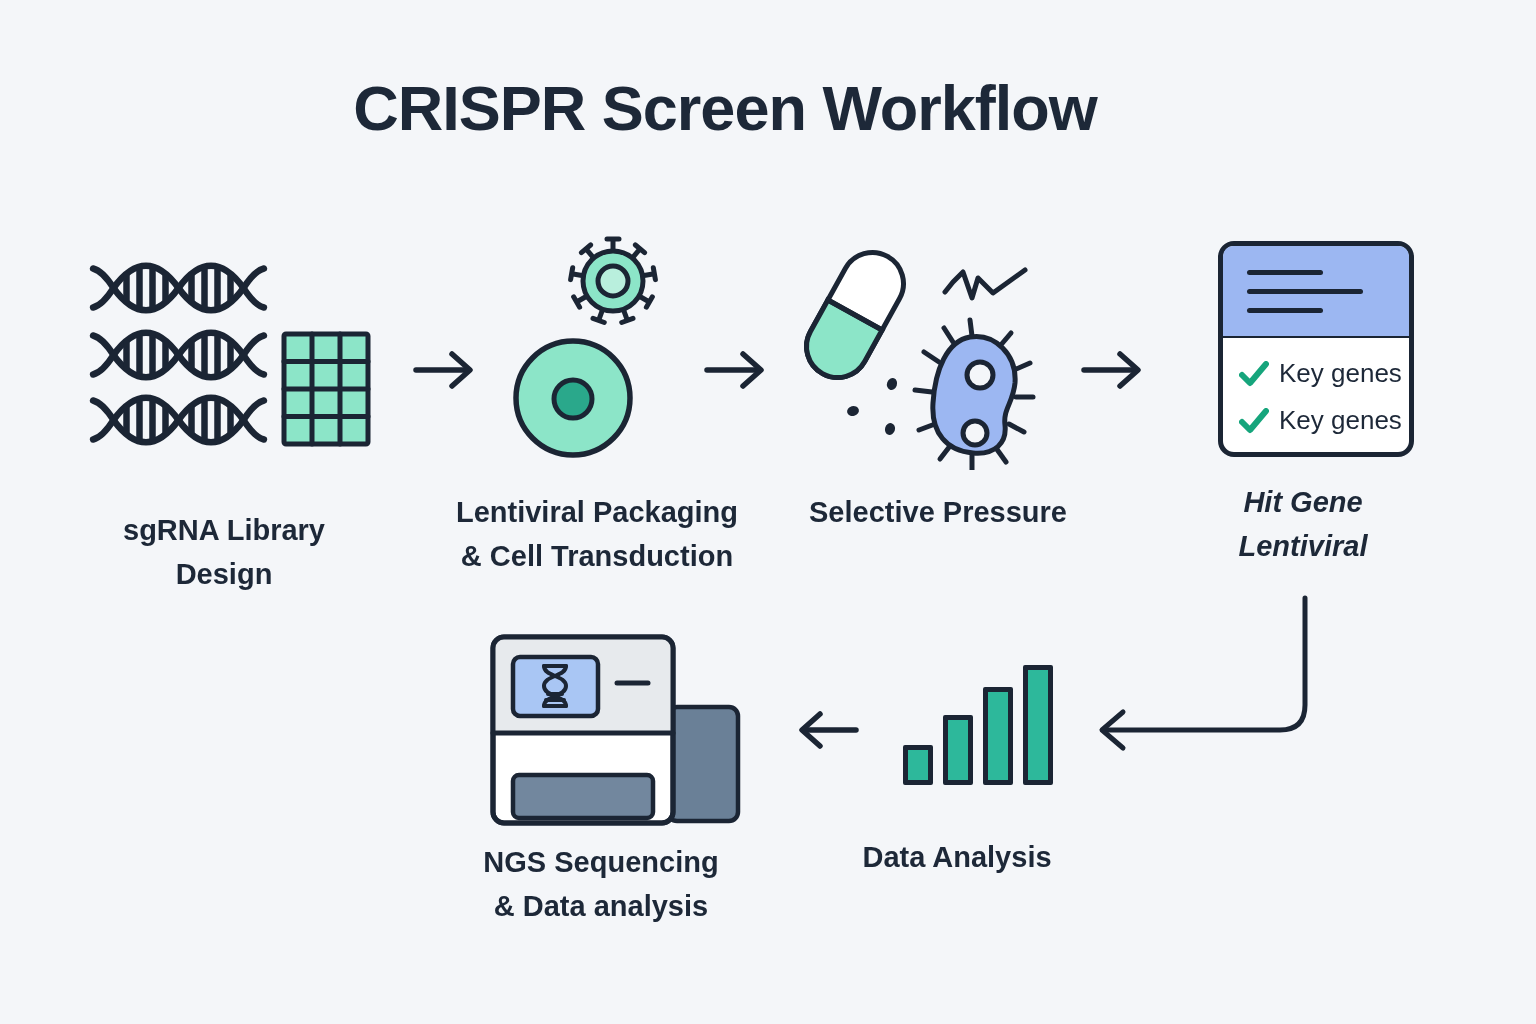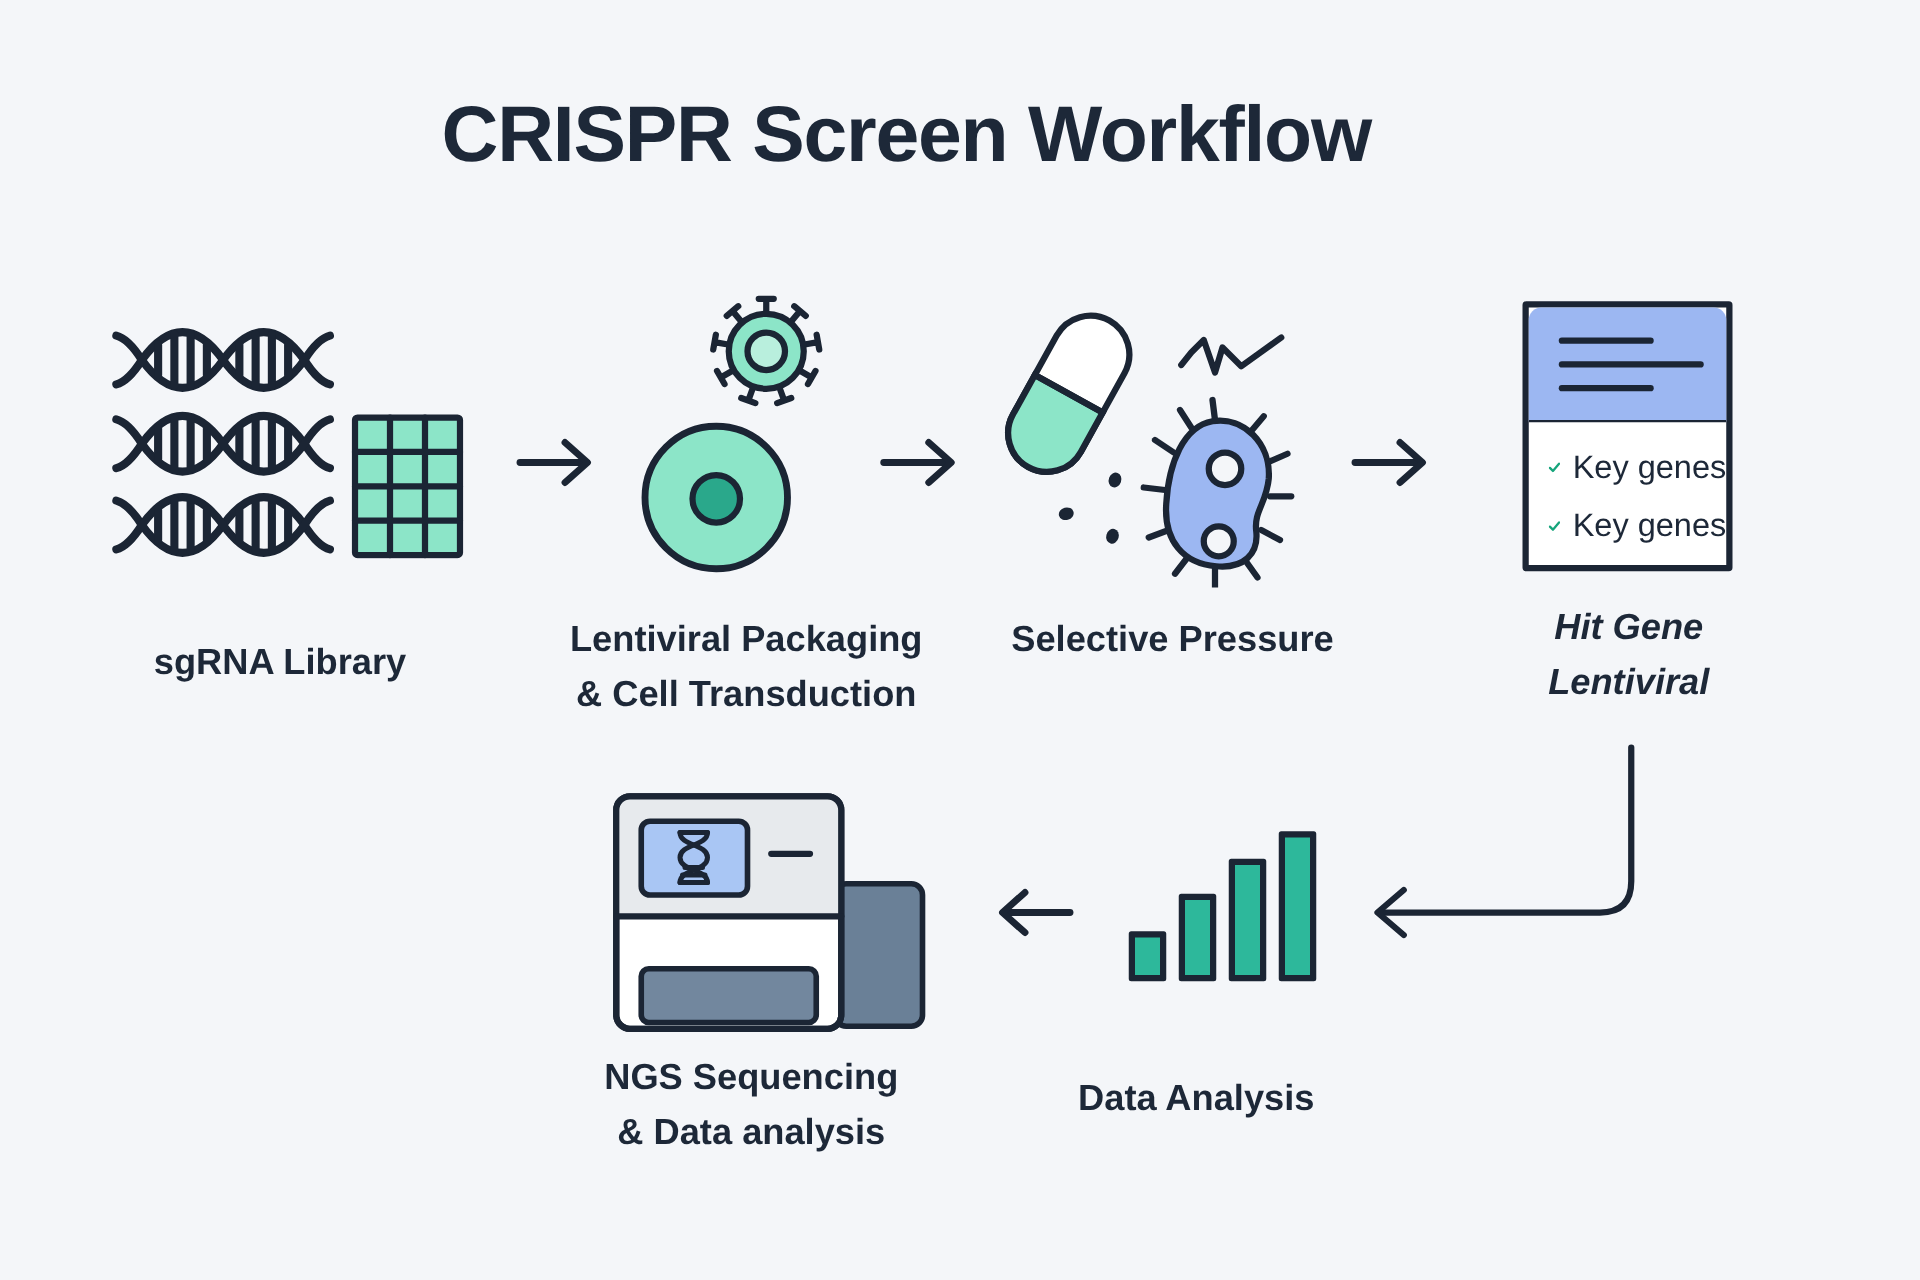--- a/index.html
+++ b/index.html
@@ -26,22 +26,22 @@
   .f-mintlight{fill:var(--mint_light);}
   .f-tealdark{fill:var(--teal_dark);}
   .f-blue{fill:var(--blue);}
   .f-screen{fill:var(--screen_blue);}
   .f-slate{fill:var(--slate);}
   .f-tray{fill:var(--tray);}
   .f-gray{fill:var(--panel_gray);}
   .f-bg{fill:var(--background);}
   
   .card{
-    left:1218px;top:241px;width:168px;height:216px;
-    background:var(--white);border:5px solid var(--outline);border-radius:3px;
+    left:1218px;top:241px;width:196px;height:216px;
+    background:var(--white);border:5px solid var(--outline);border-radius:16px;
     box-sizing:border-box;overflow:visible;
   }
   .card-header{
     height:90px;background:var(--blue);border-radius:10px 10px 0 0;
     border-bottom:2px solid var(--outline);
     display:flex;flex-direction:column;justify-content:center;gap:14px;
     padding:0 24px;
   }
   .card-line{height:5px;background:var(--outline);border-radius:3px;}
   .card-line.l1{width:76px;}
@@ -99,20 +99,21 @@
   <svg width="90" height="116" viewBox="0 0 90 116">
     <rect x="3" y="3" width="84" height="110" rx="2" class="f-mint" stroke="var(--outline)" stroke-width="5"></rect>
     <g class="s-dark" stroke-width="5">
       <path d="M31,3 V113 M59,3 V113"></path>
       <path d="M3,30.5 H87 M3,58 H87 M3,85.5 H87"></path>
     </g>
   </svg>
 </div>
 <div class="abs step-label" style="left:64px;top:490px;width:320px;margin-top:18px;">
   <span>sgRNA Library</span>
+  <span>Design</span>
 </div>
 
 <div class="abs" style="left:412px;top:348px;">
   <svg width="70" height="44" viewBox="0 0 70 44">
     <g class="s-dark" stroke-width="5.5">
       <path d="M4,22 H56"></path>
         <path d="M40,6 L58,22 L40,38"></path>
     </g>
   </svg>
 </div>
@@ -257,21 +258,21 @@
     </g>
   </svg>
 </div>
 
 <div class="abs bars">
   <div class="bar" style="height: 40px;"></div>
   <div class="bar" style="height: 70px;"></div>
   <div class="bar" style="height: 98px;"></div>
   <div class="bar" style="height: 120px;"></div>
 </div>
-<div class="abs step-label" style="left:807px;top:857px;width:300px;">
+<div class="abs step-label" style="left:807px;top:835px;width:300px;">
   <span>Data Analysis</span>
 </div>
 
 <div class="abs" style="left:790px;top:708px;">
   <svg width="70" height="44" viewBox="0 0 70 44">
     <g class="s-dark" stroke-width="5.5">
       <path d="M66,22 H14"></path>
         <path d="M30,6 L12,22 L30,38"></path>
     </g>
   </svg>

